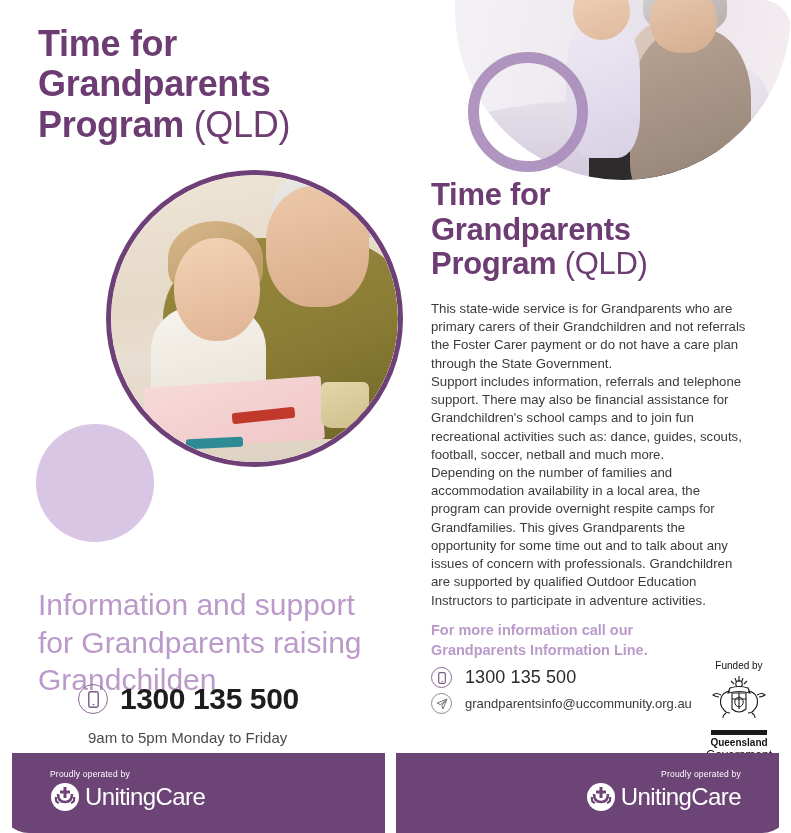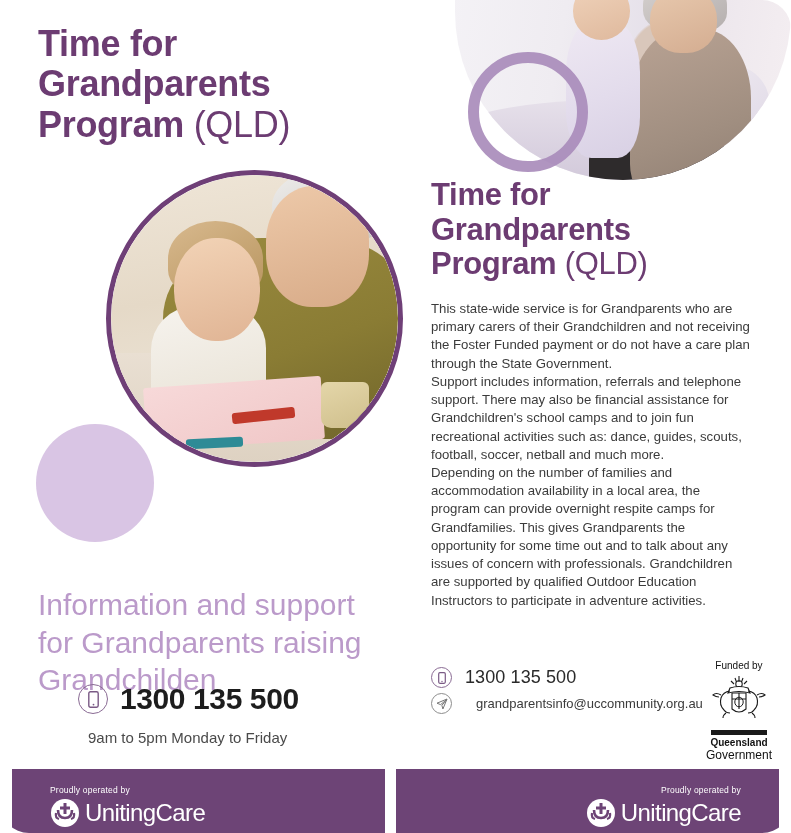--- a/index.html
+++ b/index.html
@@ -164,41 +164,41 @@
 
   .cta-head{
     position:absolute;left:431px;top:621px;width:300px;
     font-size:14.5px;font-weight:bold;line-height:1.35;color:#bb9aca;
   }
   .contact-phone{
     position:absolute;left:431px;top:667px;display:flex;align-items:center;gap:13px;
   }
   .contact-phone .num{font-size:18px;color:#2a2a2a;letter-spacing:.1px;}
   .contact-mail{
-    position:absolute;left:431px;top:693px;display:flex;align-items:center;gap:24px;
+    position:absolute;left:431px;top:693px;display:flex;align-items:center;gap:13px;
   }
   .contact-mail .addr{font-size:13px;color:#3b3b3b;}
   .website{
     position:absolute;left:431px;top:727px;
     font-size:18.5px;font-weight:bold;color:#5b2f63;letter-spacing:-.2px;
   }
 
   
   .qld{
     position:absolute;left:700px;top:660px;width:78px;text-align:center;color:#111;
   }
   .qld .funded{font-size:10px;margin-bottom:2px;}
   .qld .crest{width:62px;height:52px;margin:0 auto;}
   .qld .bar{width:56px;height:5px;margin:1px auto 2px;background:#1a1a1a;}
   .qld .q{font-size:10px;font-weight:bold;line-height:1.15;}
   .qld .g{font-size:12px;line-height:1.15;}
 
   
   .footer{
-    position:absolute;bottom:0;height:64px;background:#6d4476;color:#fff;
+    position:absolute;bottom:0;height:80px;background:#6d4476;color:#fff;
   }
   .footer.left{left:12px;width:373px;}
   .footer.right{left:396px;width:383px;}
   .f-inner{position:absolute;top:16px;display:flex;flex-direction:column;}
   .footer.left .f-inner{left:38px;align-items:flex-start;}
   .footer.right .f-inner{right:38px;align-items:flex-end;}
   .f-kicker{font-size:8.5px;letter-spacing:.2px;margin-bottom:3px;}
   .f-logo{display:flex;align-items:center;gap:5px;}
   .f-logo .word{font-size:24px;letter-spacing:-.6px;}
 </style>
@@ -244,21 +244,21 @@
     </div>
   </div>
 
   <div id="right-title" class="h-title">
     <span style="white-space:pre-line">Time for
 Grandparents
 Program </span><span class="light">(QLD)</span>
   </div>
 
   <div class="body-copy" style="top:300px">
-    <p>This state-wide service is for Grandparents who are primary carers of their Grandchildren and not receiving the Foster Funded payment or do not have a care plan through the State Government.</p>
+    <p>This state-wide service is for Grandparents who are primary carers of their Grandchildren and not referrals the Foster Carer payment or do not have a care plan through the State Government.</p>
   </div>
   <div class="body-copy" style="top:464px">
     <p>Depending on the number of families and accommodation availability in a local area, the program can provide overnight respite camps for Grandfamilies. This gives Grandparents the opportunity for some time out and to talk about any issues of concern with professionals. Grandchildren are supported by qualified Outdoor Education Instructors to participate in adventure activities.</p>
   </div>
   <div class="body-copy" style="top:373px">
     <p>Support includes information, referrals and telephone support. There may also be financial assistance for Grandchildren's school camps and to join fun recreational activities such as: dance, guides, scouts, football, soccer, netball and much more.</p>
   </div>
 
   <div class="tagline">Information and support for Grandparents raising Grandchilden</div>
 
@@ -266,20 +266,21 @@
     <span class="icon-circle" style="width:30px;height:30px">
       <svg width="11" height="17" viewBox="0 0 11 17" aria-hidden="true">
         <rect x="0.8" y="0.8" width="9.4" height="15.4" rx="1.6" fill="none" stroke="#7a5a85" stroke-width="1.4"></rect>
         <circle cx="5.5" cy="13.6" r="0.9" fill="#7a5a85"></circle>
       </svg>
     </span>
     <span class="big-phone-num">1300 135 500</span>
   </div>
   <div class="hours">9am to 5pm  Monday to Friday</div>
 
+  <div class="cta-head">For more information call our Grandparents Information Line.</div>
 
   <div class="contact-phone">
     <span class="icon-circle" style="width:21px;height:21px">
       <svg width="8" height="12" viewBox="0 0 8 12" aria-hidden="true">
         <rect x="0.7" y="0.7" width="6.6" height="10.6" rx="1.2" fill="none" stroke="#7a5a85" stroke-width="1.2"></rect>
         <circle cx="4" cy="9.5" r="0.65" fill="#7a5a85"></circle>
       </svg>
     </span>
     <span class="num">1300 135 500</span>
   </div>

